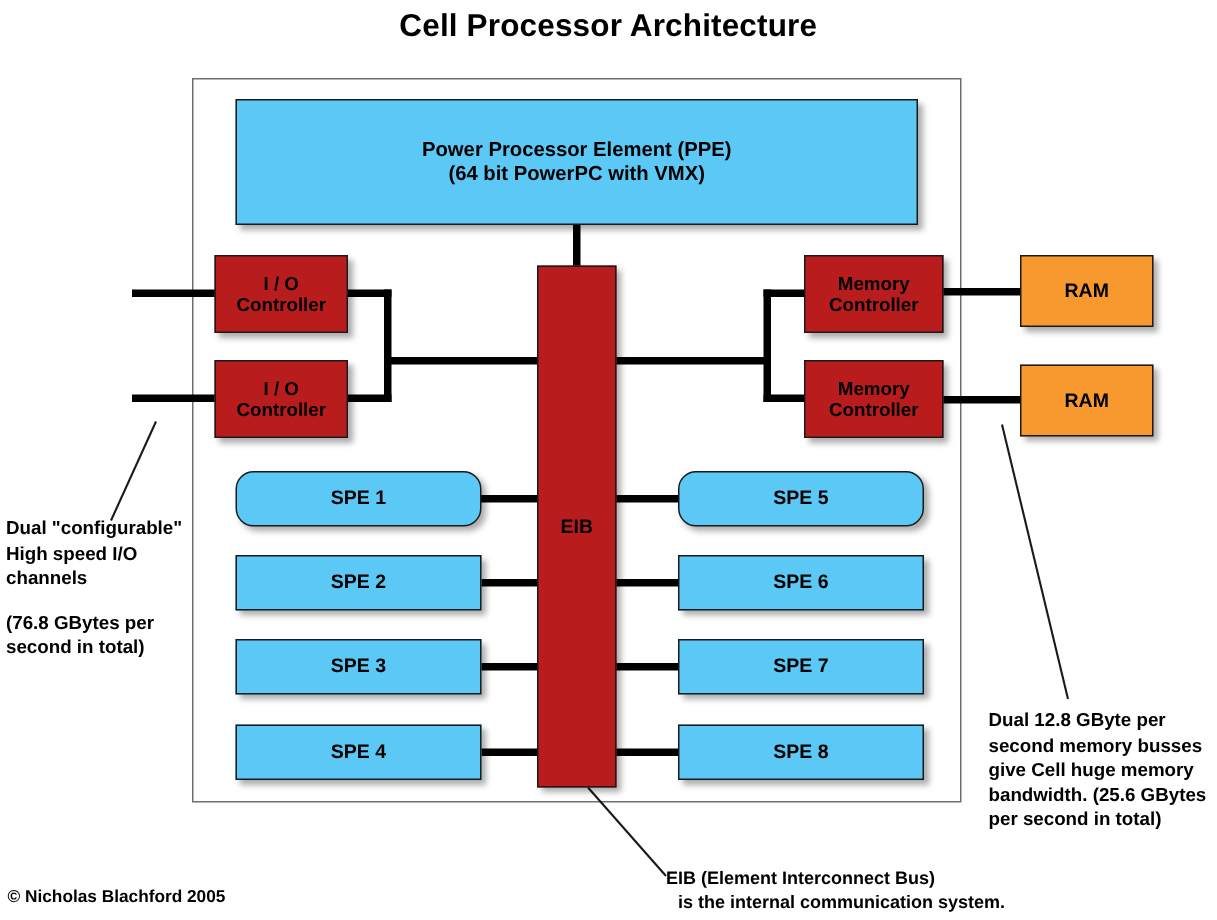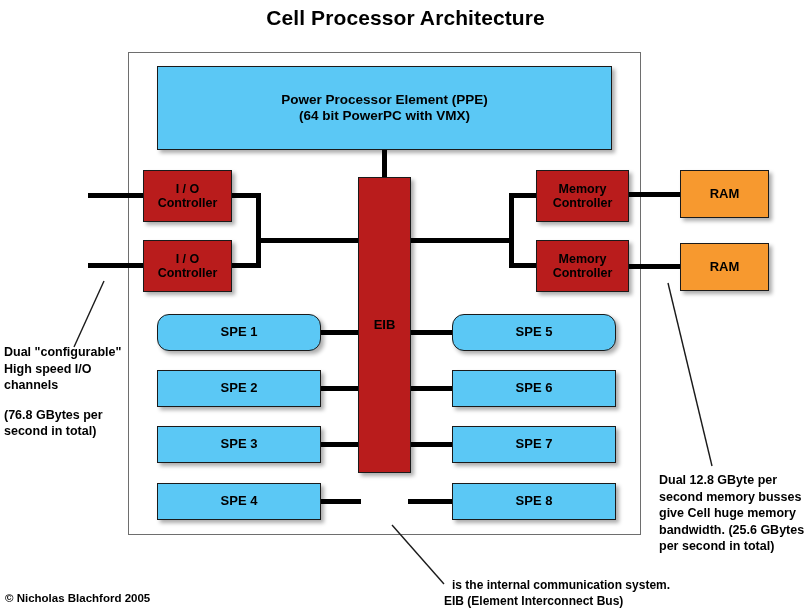--- a/index.html
+++ b/index.html
@@ -33,21 +33,21 @@
   .green{background:#b91c1c;}
   .orange{background:#f7992f;}
 
   .ppe{left:157px;top:66px;width:455px;height:84px;font-size:13.5px;}
   .ioc1{left:143px;top:170px;width:89px;height:52px;font-size:12.5px;}
   .ioc2{left:143px;top:240px;width:89px;height:52px;font-size:12.5px;}
   .memc1{left:536px;top:170px;width:93px;height:52px;font-size:12.5px;}
   .memc2{left:536px;top:240px;width:93px;height:52px;font-size:12.5px;}
   .ram1{left:680px;top:170px;width:89px;height:48px;font-size:13px;}
   .ram2{left:680px;top:243px;width:89px;height:48px;font-size:13px;}
-  .eib{left:358px;top:177px;width:53px;height:296px;font-size:13px;}
+  .eib{left:358px;top:177px;width:53px;height:348px;font-size:13px;}
 
   .spe{width:164px;height:37px;font-size:13px;}
   .spe-l{left:157px;}
   .spe-r{left:452px;}
   .r1{top:314px;border-radius:12px;} .r2{top:370px;} .r3{top:426px;} .r4{top:483px;}
 
   
   .wire{position:absolute;background:#000;}
   .wh{height:5px;}
   .wv{width:5px;}
@@ -190,19 +190,19 @@
 
   <div class="note note-right">
     <p>Dual 12.8 GByte per</p>
     <p>second memory busses</p>
     <p>give Cell huge memory</p>
     <p>bandwidth.  (25.6 GBytes</p>
     <p>per second in total)</p>
   </div>
 
   <div class="note note-eib">
+    <p>EIB (Element Interconnect Bus)</p>
     <p style="padding-left:8px;">is the internal communication system.</p>
-    <p>EIB (Element Interconnect Bus)</p>
   </div>
 
   <div class="copyright">© Nicholas Blachford 2005</div>
 
 </div>
 
 </body></html>

